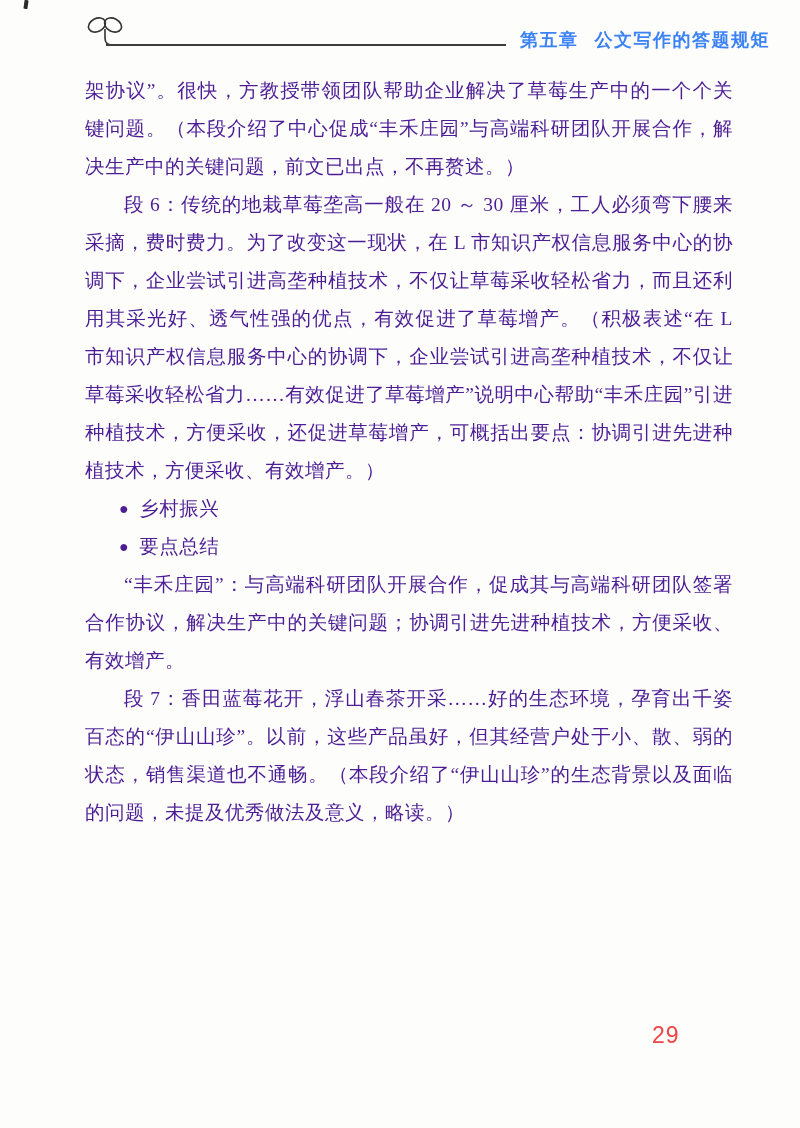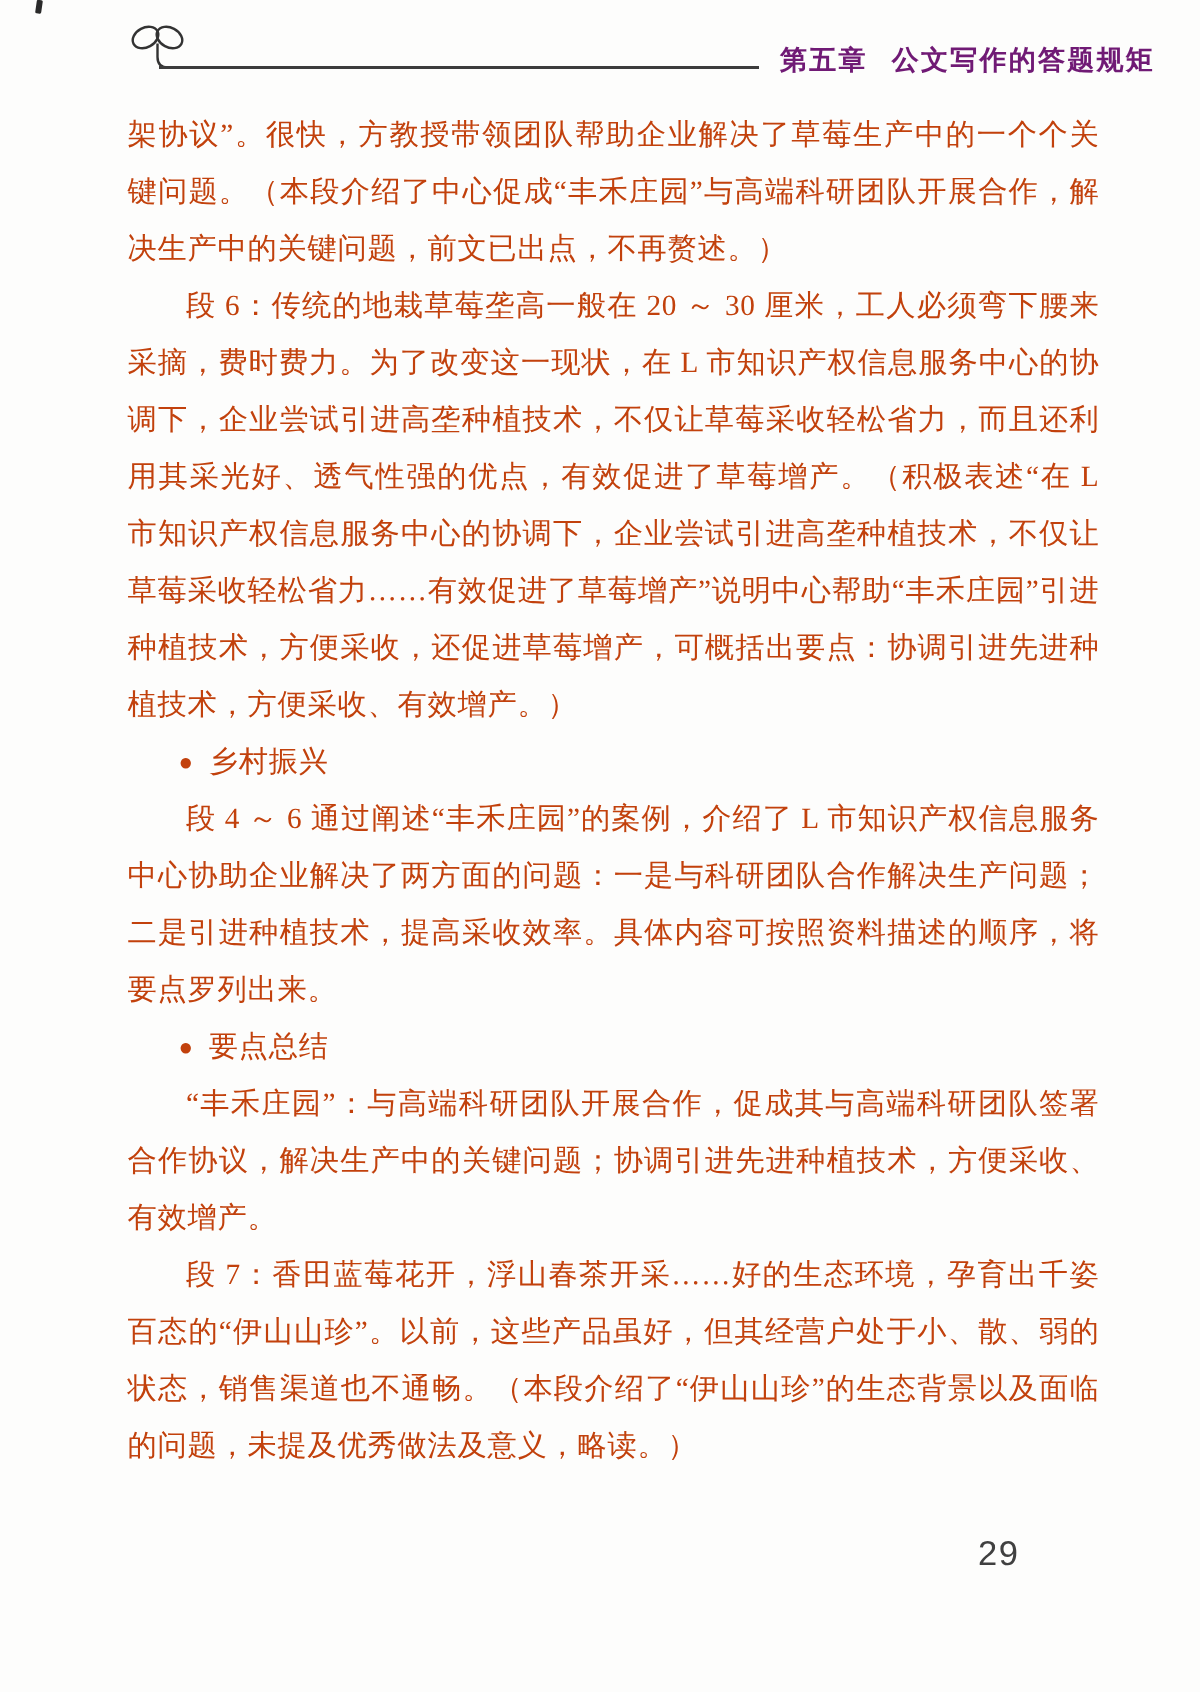--- a/index.html
+++ b/index.html
@@ -38,53 +38,53 @@
   }
   .header-title {
     position: absolute;
     left: 520px; top: 28px;
     display: flex;
     gap: 16px;
     font-family: "Liberation Sans", "DejaVu Sans", sans-serif;
     font-weight: bold;
     font-size: 18px;
     letter-spacing: 1.5px;
-    color: #701a75;
+    color: #3b82f6;
     white-space: nowrap;
   }
   
   .content {
     position: absolute;
     left: 85px; top: 72px;
     width: 648px;
     font-size: 19.5px;
     line-height: 38px;
     text-align: justify;
-    color: #c2410c;
+    color: #4c1d95;
     letter-spacing: 0.5px;
   }
   .para { margin: 0; }
   .para.indent { text-indent: 2em; }
   .bullet-line {
     padding-left: 34px;
     text-align: left;
   }
   .bullet-line .bullet {
     display: inline-block;
     margin-right: 10px;
     font-size: 16px;
     vertical-align: 1px;
   }
   
   .page-number {
     position: absolute;
     left: 652px; top: 1022px;
     font-family: "Liberation Sans", "DejaVu Sans", sans-serif;
     font-size: 23px;
-    color: #404040;
+    color: #ef4444;
     letter-spacing: 1px;
   }
 </style>
 </head>
 <body>
 
 <div class="page">
 
   <div class="scan-artifact"></div>
 
@@ -98,21 +98,20 @@
     <div class="header-title">
       <span>第五章</span>
       <span>公文写作的答题规矩</span>
     </div>
   </div>
 
   <div class="content">
       <p class="para">架协议”。很快，方教授带领团队帮助企业解决了草莓生产中的一个个关键问题。（本段介绍了中心促成“丰禾庄园”与高端科研团队开展合作，解决生产中的关键问题，前文已出点，不再赘述。）</p>
       <p class="para indent">段 6：传统的地栽草莓垄高一般在 20 ～ 30 厘米，工人必须弯下腰来采摘，费时费力。为了改变这一现状，在 L 市知识产权信息服务中心的协调下，企业尝试引进高垄种植技术，不仅让草莓采收轻松省力，而且还利用其采光好、透气性强的优点，有效促进了草莓增产。（积极表述“在 L 市知识产权信息服务中心的协调下，企业尝试引进高垄种植技术，不仅让草莓采收轻松省力……有效促进了草莓增产”说明中心帮助“丰禾庄园”引进种植技术，方便采收，还促进草莓增产，可概括出要点：协调引进先进种植技术，方便采收、有效增产。）</p>
       <p class="bullet-line"><span class="bullet">●</span><span>乡村振兴</span></p>
-      <p class="para indent">段 4 ～ 6 通过阐述“丰禾庄园”的案例，介绍了 L 市知识产权信息服务中心协助企业解决了两方面的问题：一是与科研团队合作解决生产问题；二是引进种植技术，提高采收效率。具体内容可按照资料描述的顺序，将要点罗列出来。</p>
       <p class="bullet-line"><span class="bullet">●</span><span>要点总结</span></p>
       <p class="para indent">“丰禾庄园”：与高端科研团队开展合作，促成其与高端科研团队签署合作协议，解决生产中的关键问题；协调引进先进种植技术，方便采收、有效增产。</p>
       <p class="para indent">段 7：香田蓝莓花开，浮山春茶开采……好的生态环境，孕育出千姿百态的“伊山山珍”。以前，这些产品虽好，但其经营户处于小、散、弱的状态，销售渠道也不通畅。（本段介绍了“伊山山珍”的生态背景以及面临的问题，未提及优秀做法及意义，略读。）</p>
     </div>
 
   <div class="page-number">29</div>
 
 </div>
 
 </body></html>

